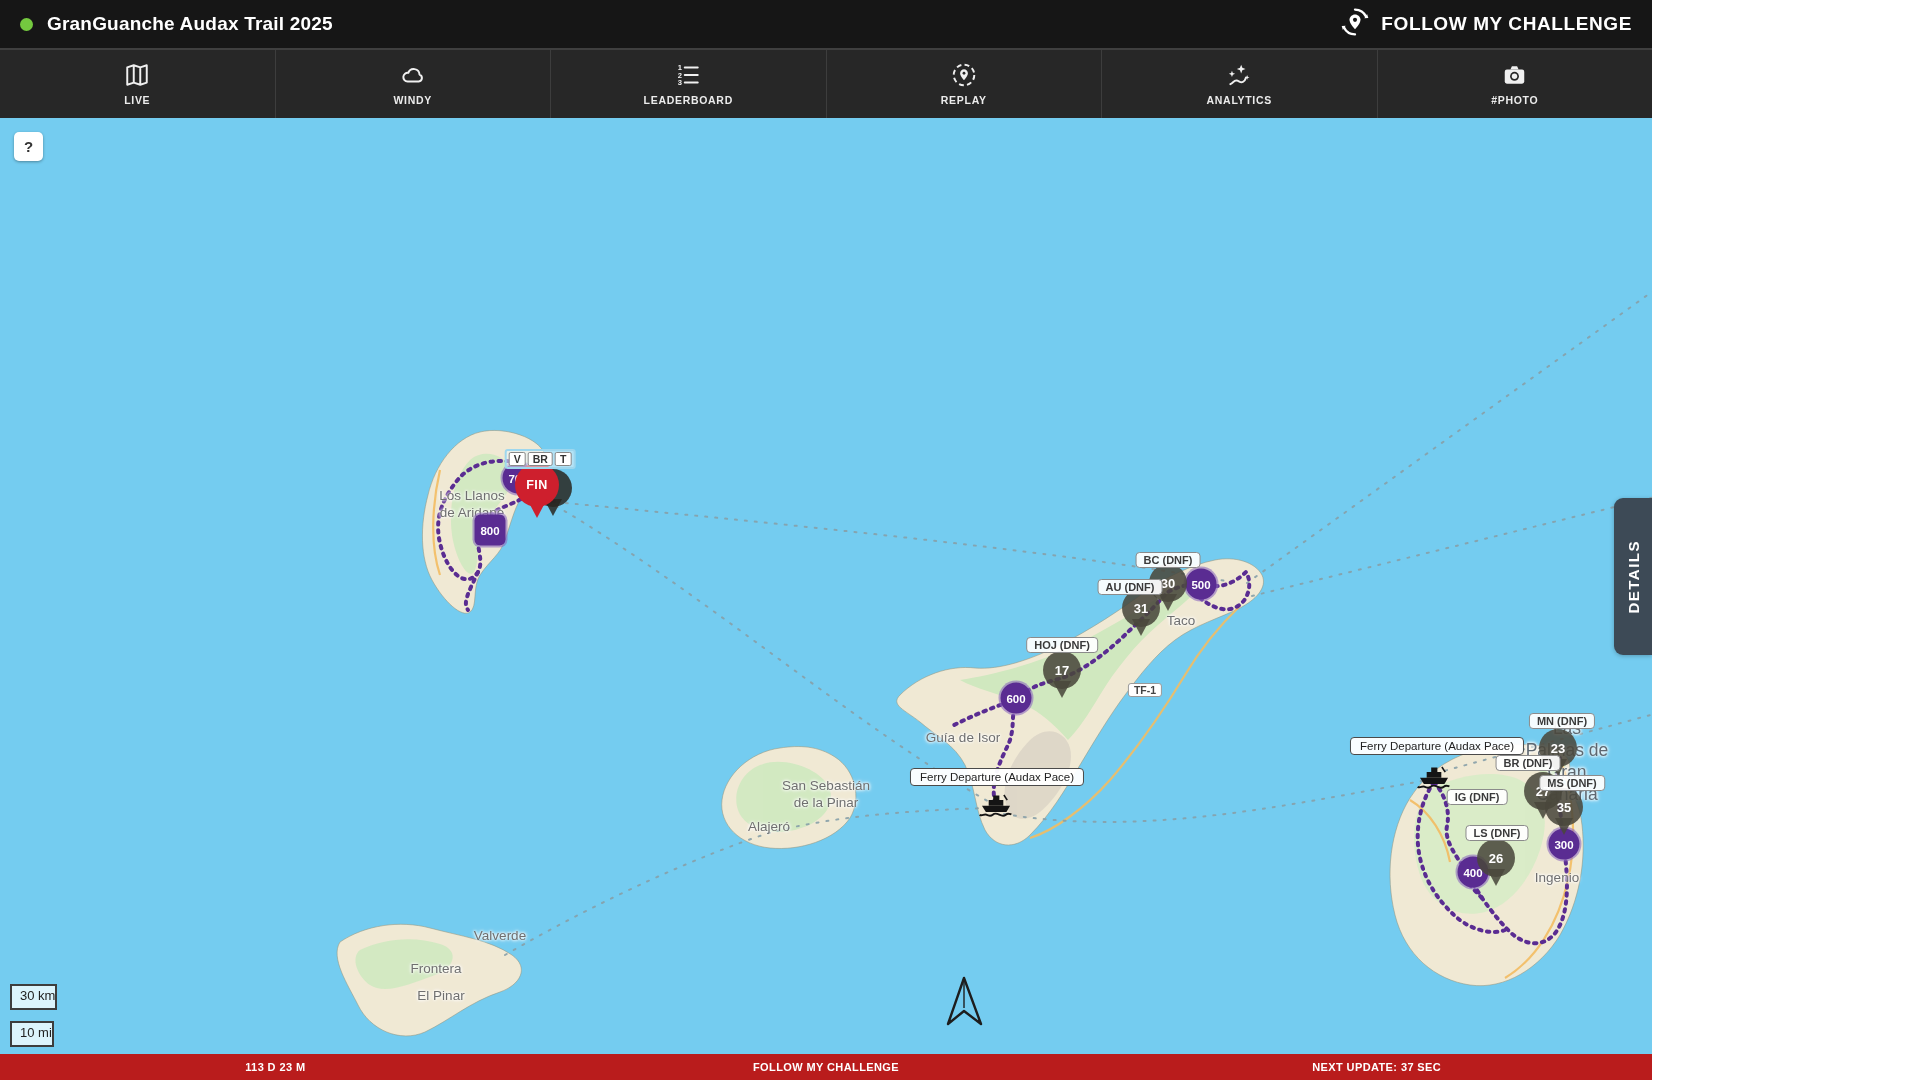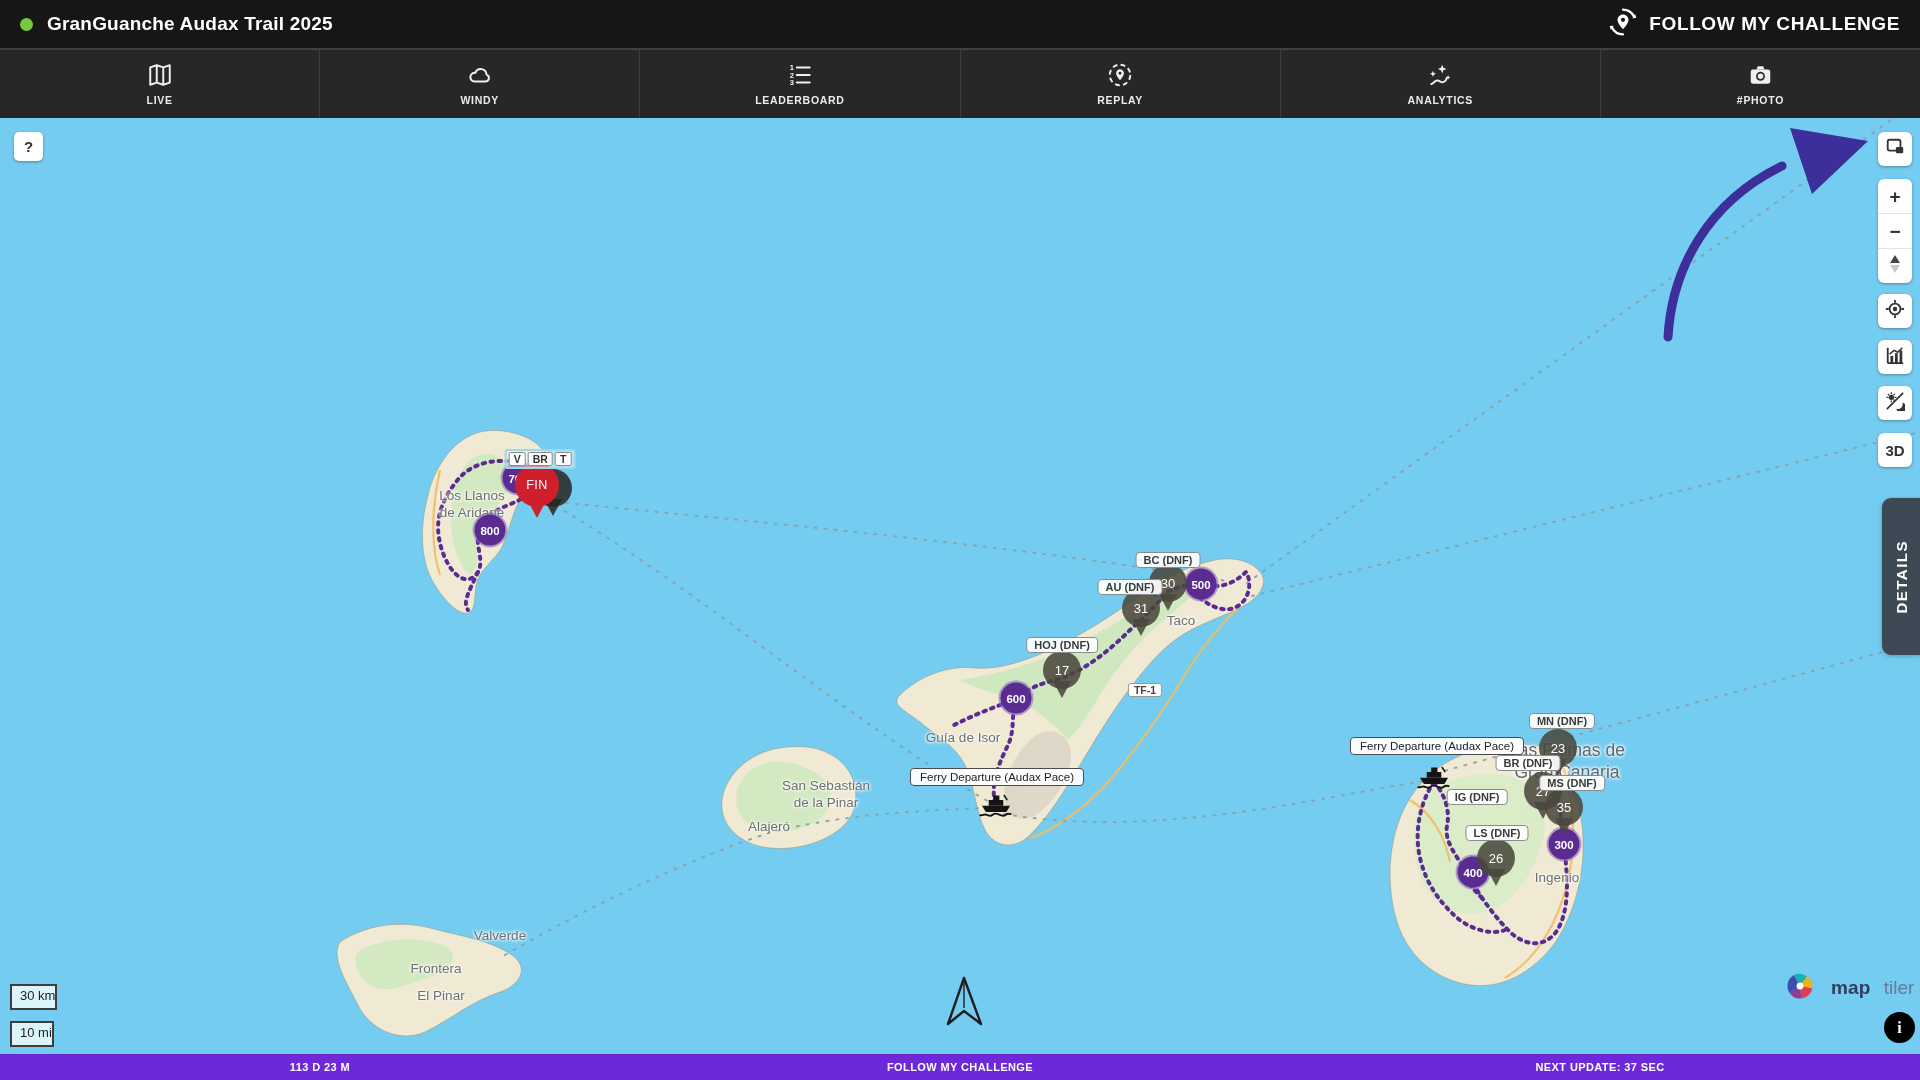--- a/index.html
+++ b/index.html
@@ -1,35 +1,35 @@
 <!DOCTYPE html>
 <html><head>
 <meta charset="utf-8">
 <style>
   html,body{margin:0;padding:0;}
   body{width:1920px;height:1080px;overflow:hidden;font-family:"Liberation Sans",sans-serif;}
-  .page{position:relative;width:1920px;height:1080px;background:#74ccf0;overflow:hidden;}
+  .page{position:relative;width:1652px;height:1080px;background:#74ccf0;overflow:hidden;}
 
   
   .topbar{position:absolute;top:0;left:0;right:0;height:48px;background:#161616;display:flex;align-items:center;justify-content:space-between;padding:0 20px;box-sizing:border-box;z-index:40;}
   .topbar-left{display:flex;align-items:center;}
   .status-dot{width:13px;height:13px;border-radius:50%;background:#74c93f;margin-right:14px;}
   .event-title{color:#fff;font-size:19px;font-weight:700;letter-spacing:.2px;}
   .brand{display:flex;align-items:center;gap:10px;}
   .brand-text{color:#fff;font-size:19px;font-weight:700;letter-spacing:.6px;}
 
   
   .tabbar{position:absolute;top:48px;left:0;right:0;height:70px;background:#272727;border-top:2px solid #3f3f3f;display:flex;z-index:40;box-sizing:border-box;}
   .tab{flex:1;display:flex;flex-direction:column;align-items:center;justify-content:center;gap:6px;border-right:1px solid #3d3d3d;cursor:pointer;}
   .tab:last-child{border-right:none;}
   .tab-label{color:#ececec;font-size:10.5px;font-weight:700;letter-spacing:.7px;}
   .tab-icon svg{display:block;}
 
   
-  .footer{position:absolute;left:0;right:0;bottom:0;height:26px;background:#6d28d9;display:flex;align-items:center;z-index:40;}
+  .footer{position:absolute;left:0;right:0;bottom:0;height:26px;background:#b91c1c;display:flex;align-items:center;z-index:40;}
   .footer .cell{flex:1;text-align:center;color:#fff;font-size:11px;font-weight:700;letter-spacing:.4px;}
 
   
   .map-svg{position:absolute;top:0;left:0;z-index:1;}
   .help-btn{position:absolute;left:14px;top:132px;width:29px;height:29px;background:#fff;border-radius:5px;box-shadow:0 1px 3px rgba(0,0,0,.35);display:flex;align-items:center;justify-content:center;font-size:15px;font-weight:700;color:#333;z-index:20;cursor:pointer;}
   .ctrl{position:absolute;left:1878px;width:34px;background:#fff;border-radius:6px;box-shadow:0 1px 3px rgba(0,0,0,.35);z-index:20;cursor:pointer;}
   .ctrl.single{height:34px;display:flex;align-items:center;justify-content:center;}
   .ctrl .cell{height:34px;display:flex;align-items:center;justify-content:center;cursor:pointer;}
   .ctrl .cell + .cell{border-top:1px solid #e3e3e3;}
   .ctrl-txt{font-size:19px;font-weight:700;color:#333;line-height:1;}
@@ -42,21 +42,21 @@
   .attribution{position:absolute;left:1786px;top:972px;display:flex;align-items:center;gap:17px;z-index:20;cursor:pointer;}
   .attr-bold{font-size:19px;font-weight:700;color:#333d5e;letter-spacing:.2px;}
   .attr-light{font-size:19px;font-weight:400;color:#68799f;margin-left:-4px;}
   .info-btn{position:absolute;left:1884px;top:1012px;width:31px;height:31px;border-radius:50%;background:#000;color:#fff;display:flex;align-items:center;justify-content:center;font-size:16px;font-weight:700;font-family:"Liberation Serif",serif;z-index:20;cursor:pointer;}
   .north-glyph{position:absolute;left:936px;top:970px;z-index:5;}
 
   
   .marker{position:absolute;transform:translate(-50%,-50%);z-index:10;}
   .m-km{width:31px;height:31px;border-radius:50%;background:#5a2c92;color:#fff;font-size:11.5px;font-weight:700;display:flex;align-items:center;justify-content:center;box-shadow:0 0 0 2px rgba(140,105,190,.6);z-index:9;}
   .m-pin{width:38px;height:50px;z-index:11;}
-  .m-pin .bubble{width:38px;height:38px;border-radius:50%;background:rgba(74,71,60,.87);color:#fff;font-size:13px;font-weight:400;display:flex;align-items:center;justify-content:center;}
+  .m-pin .bubble{width:38px;height:38px;border-radius:50%;background:rgba(74,71,60,.87);color:#fff;font-size:13px;font-weight:700;display:flex;align-items:center;justify-content:center;}
   .m-pin .tail{position:absolute;left:50%;top:30px;transform:translateX(-50%);width:0;height:0;border:9px solid transparent;border-top:17px solid rgba(74,71,60,.87);}
   .m-pin.shadow .bubble{background:rgba(40,38,32,.85);}
   .m-pin.shadow .tail{border-top-color:rgba(40,38,32,.85);}
   .m-pin.fin{width:44px;height:58px;z-index:12;}
   .m-pin.fin .bubble{width:44px;height:44px;background:#ce1f2d;font-size:12.5px;letter-spacing:.5px;}
   .m-pin.fin .tail{top:36px;border-width:10px;border-top:19px solid #ce1f2d;}
   .m-dnf{background:rgba(255,255,255,.93);border:1.5px solid #8b8b8b;border-radius:4px;padding:1px 7px;font-size:11px;font-weight:700;color:#3a3a3a;white-space:nowrap;z-index:13;}
   .m-ferry{background:rgba(255,255,255,.96);border:1.5px solid #4a4a4a;border-radius:4px;padding:2px 9px;font-size:11.5px;font-weight:400;color:#222;white-space:nowrap;z-index:13;}
   .m-town{color:#6f6f6f;font-size:13.5px;text-align:center;white-space:pre-line;line-height:1.25;text-shadow:0 0 3px #fff,0 0 3px #fff,0 0 5px #fff;z-index:4;}
   .m-city{font-size:17.5px;color:#5d6770;z-index:4;}
@@ -299,21 +299,21 @@
       </div>
       <div class="marker m-km" style="left: 518px; top: 478px;">700</div>
       <div class="marker m-pin shadow" style="left: 553px; top: 494px;">
         <div class="tail"></div>
         <div class="bubble"></div>
       </div>
       <div class="marker m-pin fin" style="left: 537px; top: 492px;">
         <div class="tail"></div>
         <div class="bubble">FIN</div>
       </div>
-      <div class="marker m-km" style="left: 490px; top: 530px;">800</div>
+      <div class="marker m-km" style="left: 490px; top: 530px; border-radius: 6px;">800</div>
       <div class="marker m-town" style="left: 472px; top: 505px;">Los Llanos
 de Aridane</div>
       <div class="marker m-town" style="left: 472px; top: 936px; margin-left: 28px;">Valverde</div>
       <div class="marker m-town" style="left: 436px; top: 969px;">Frontera</div>
       <div class="marker m-town" style="left: 441px; top: 996px;">El Pinar</div>
       <div class="marker m-town" style="left: 826px; top: 795px;">San Sebastián
 de la Pinar</div>
       <div class="marker m-town" style="left: 769px; top: 827px;">Alajeró</div>
       <div class="marker m-dnf" style="left: 1168px; top: 560px;">BC (DNF)</div>
       <div class="marker m-dnf" style="left: 1130px; top: 587px;">AU (DNF)</div>

